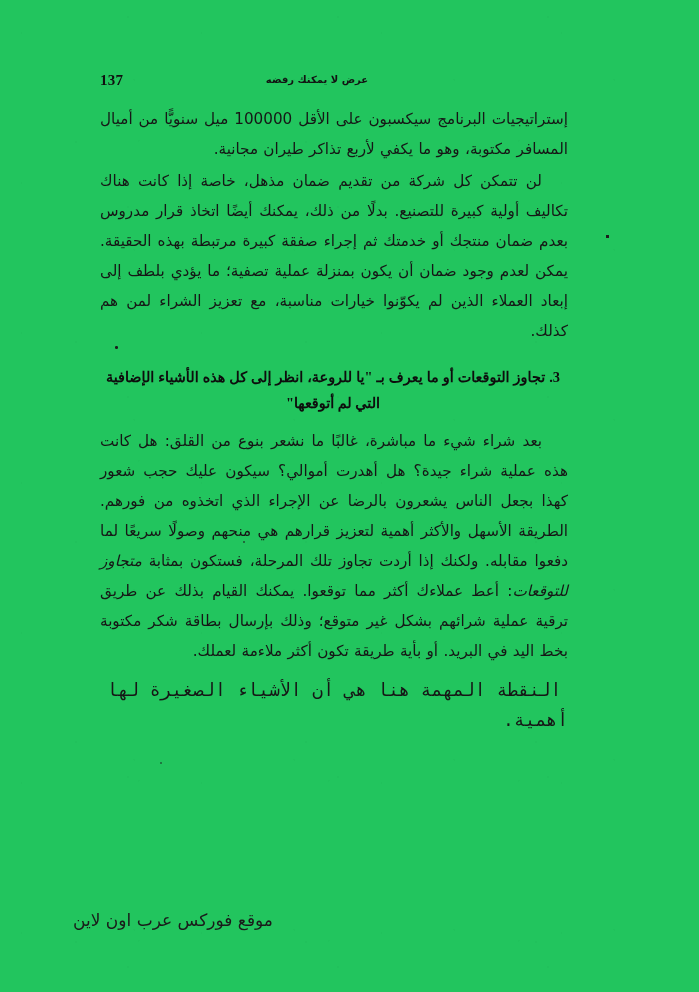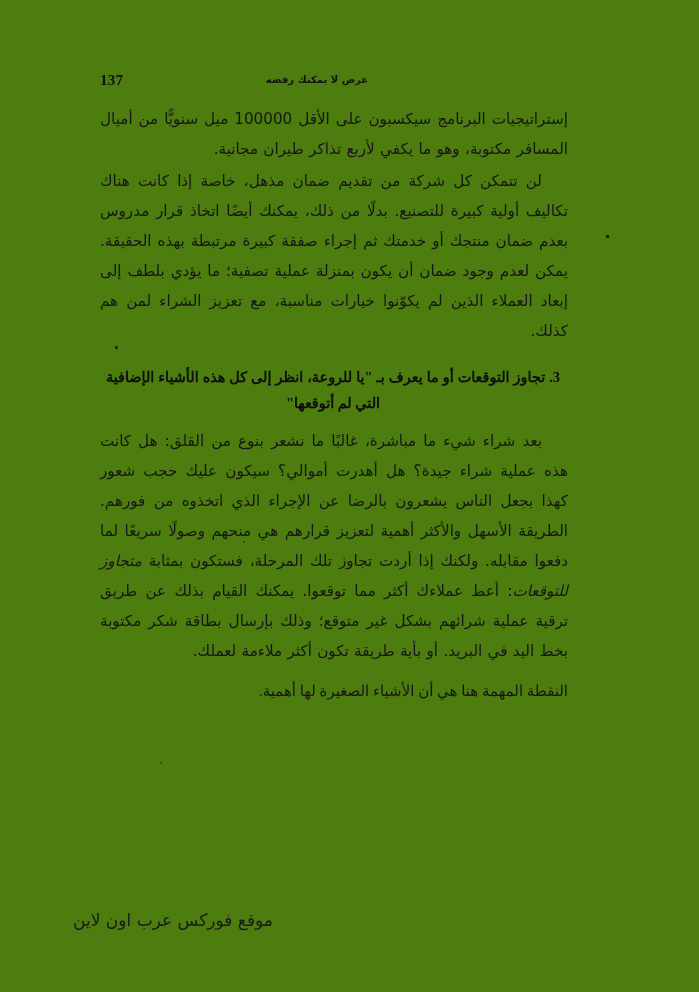--- a/index.html
+++ b/index.html
@@ -15,21 +15,21 @@
     overflow: hidden;
     font-family: "DejaVu Sans", sans-serif;
     color: #141414;
     -webkit-font-smoothing: none;
   }
 
   
   .page-sheet {
     position: absolute;
     inset: 0;
-    background: #4d7c0f;
+    background: #22c55e;
   }
 
   
   .scan-grain {
     position: absolute;
     inset: 0;
     pointer-events: none;
     opacity: .55;
     background-image:
       radial-gradient(circle at 12% 22%, rgba(0,0,0,.035) 0 1px, transparent 1px),
@@ -110,22 +110,22 @@
     color: #0d0d0d;
     text-align: justify;
     text-align-last: center;
     padding: 0 8px 0 6px;
     letter-spacing: -.1px;
   }
 
   
   p.closing-line {
     margin: 10px 0 0 0;
-    font-family: Liberation Serif, serif;
-    font-size: 15px;
+    font-family: Liberation Mono, monospace;
+    font-size: 18px;
     line-height: 30px;
     color: #161616;
     text-align: center;
   }
 
   
   .watermark {
     position: absolute;
     left: 8px;
     top: 908px;

